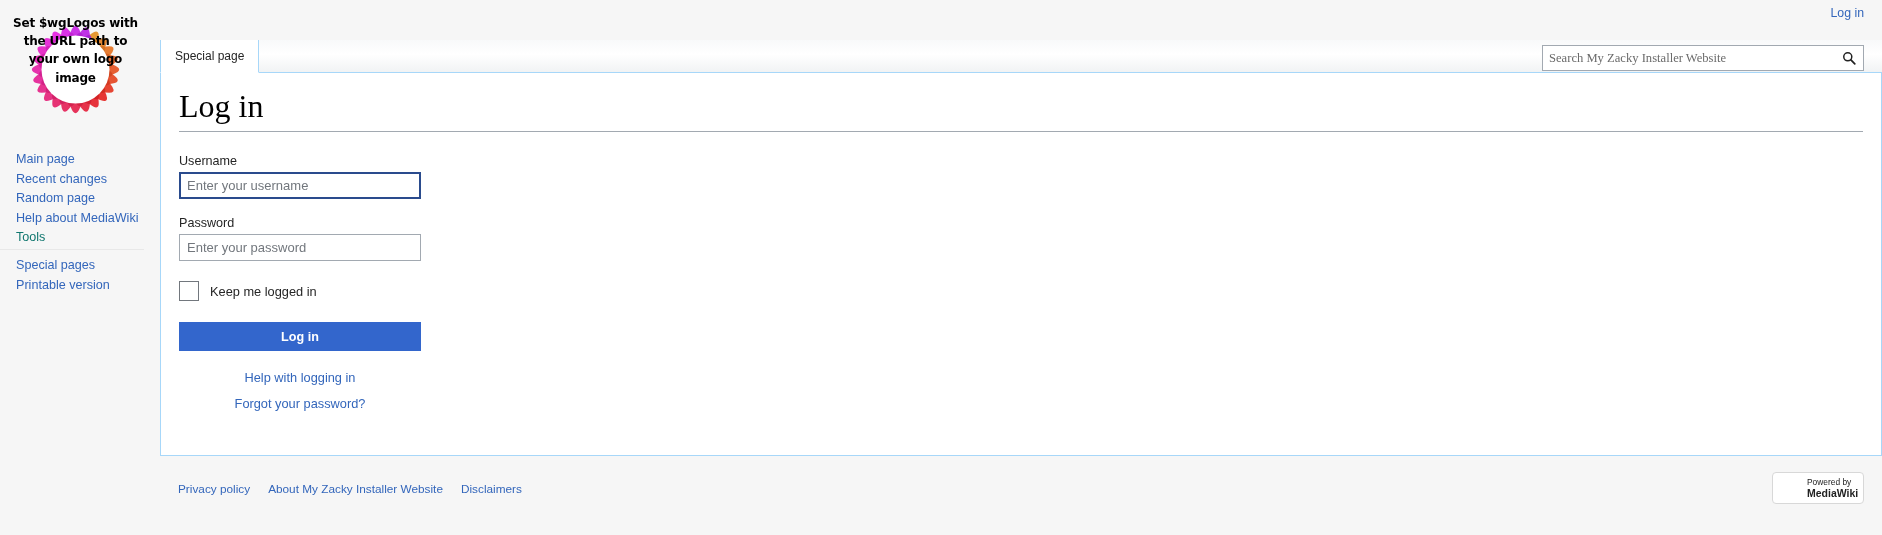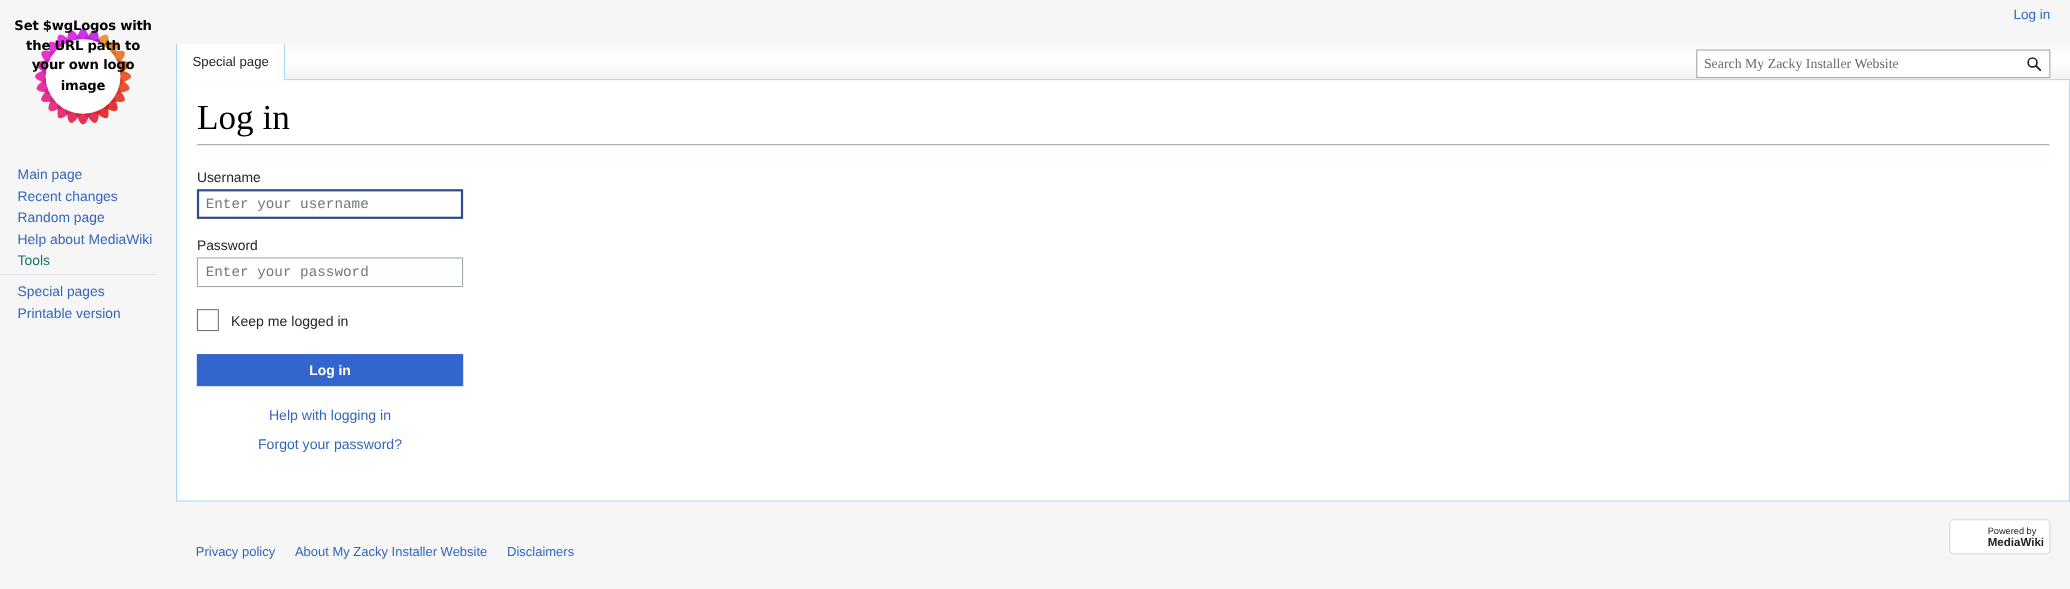--- a/index.html
+++ b/index.html
@@ -171,21 +171,21 @@
   .form-area { padding: 22px 0 0 18px; }
 
   .field-label {
     font-size: 12.6px;
     color: #252525;
     margin-bottom: 4px;
   }
   .txt-input {
     width: 242px; height: 27px;
     padding: 0 7px;
-    font-family: Liberation Mono, monospace;
+    font-family: Liberation Sans, sans-serif;
     font-size: 13px;
     color: #a16207;
     background: #fff;
     border: 1px solid #a2a9b1;
     outline: none;
   }
   .txt-input::placeholder { color: #72777d; opacity: 1; }
   .txt-input.focused {
     border: 2px solid #2a4b8d;
     padding: 0 6px;
@@ -243,21 +243,20 @@
     position: absolute;
     left: 0; top: 470px;
     width: 1722px; height: 65px;
     background: #f6f6f6;
   }
   .footer-links {
     position: absolute;
     left: 18px; top: 12px;
     display: flex;
     gap: 18px;
-    margin-top: 12px;
   }
   .footer-link {
     color: #3366bb;
     font-size: 11.8px;
     text-decoration: none;
     white-space: nowrap;
   }
 
   .poweredby {
     position: absolute;

